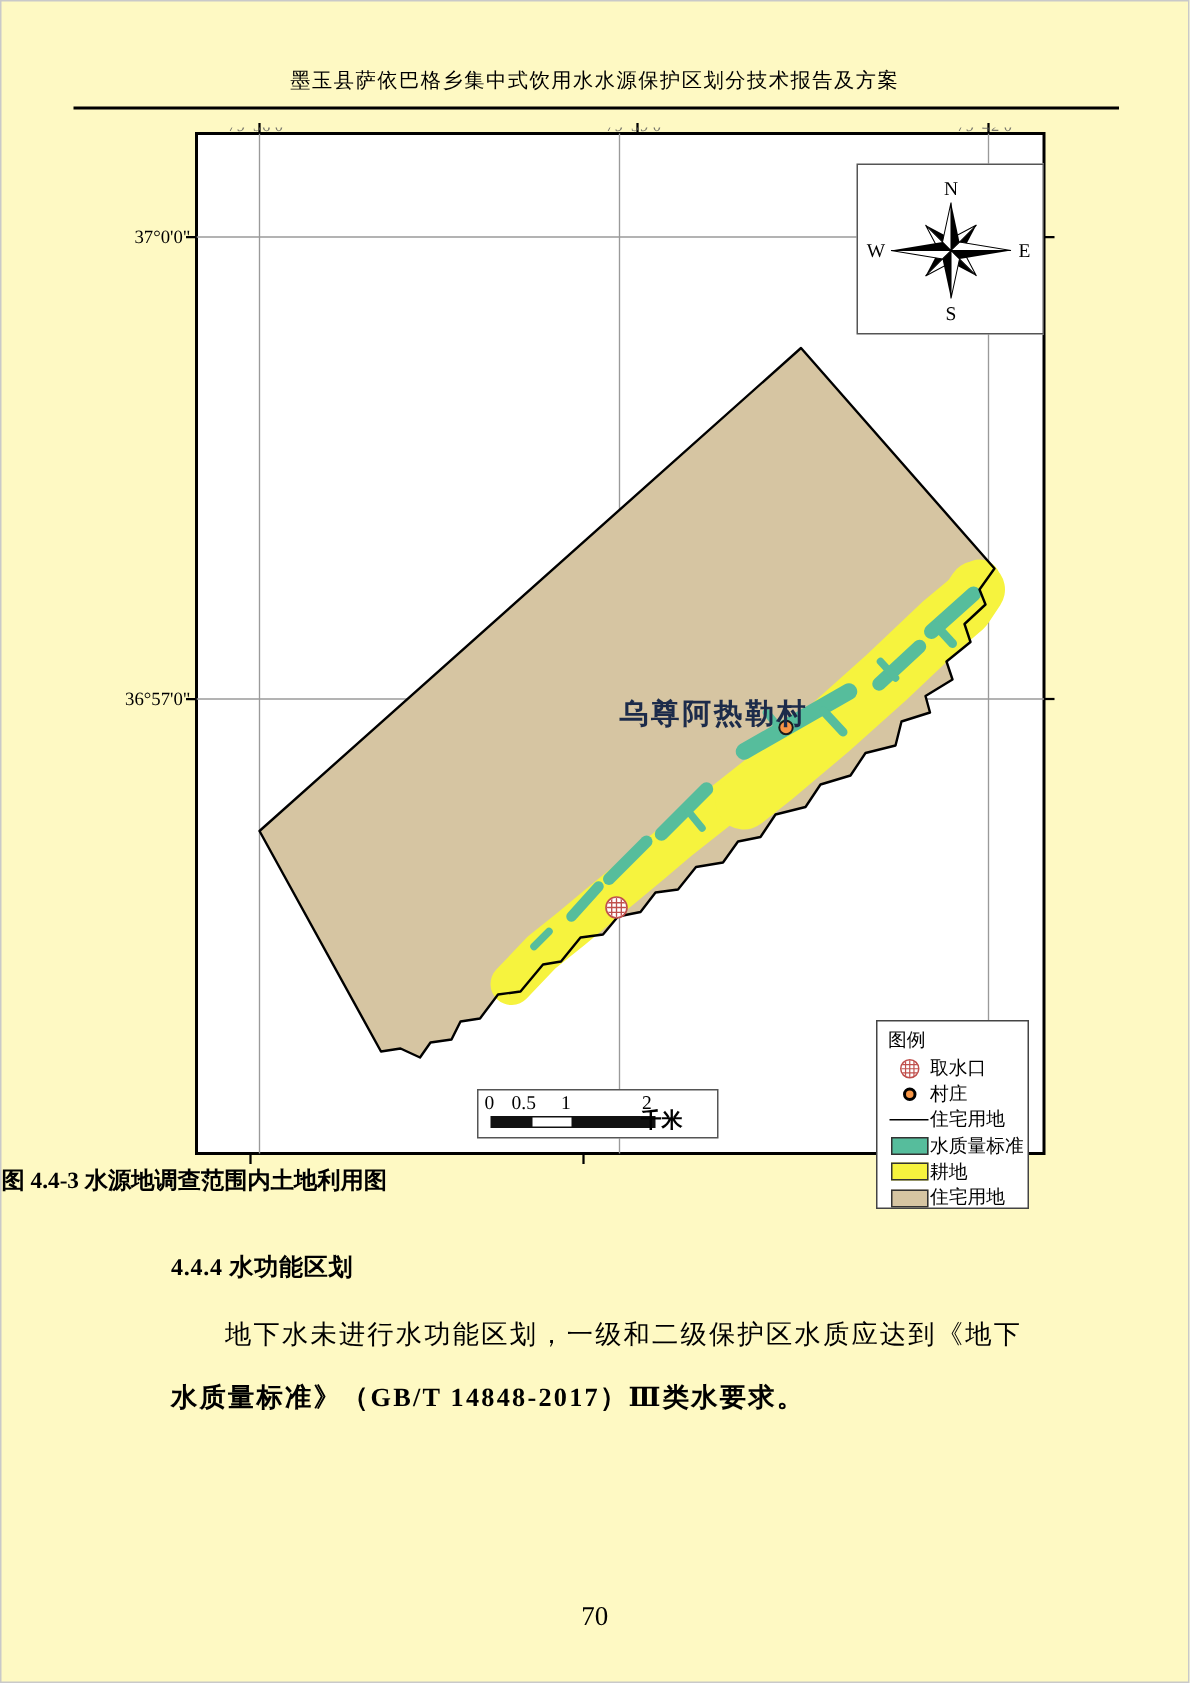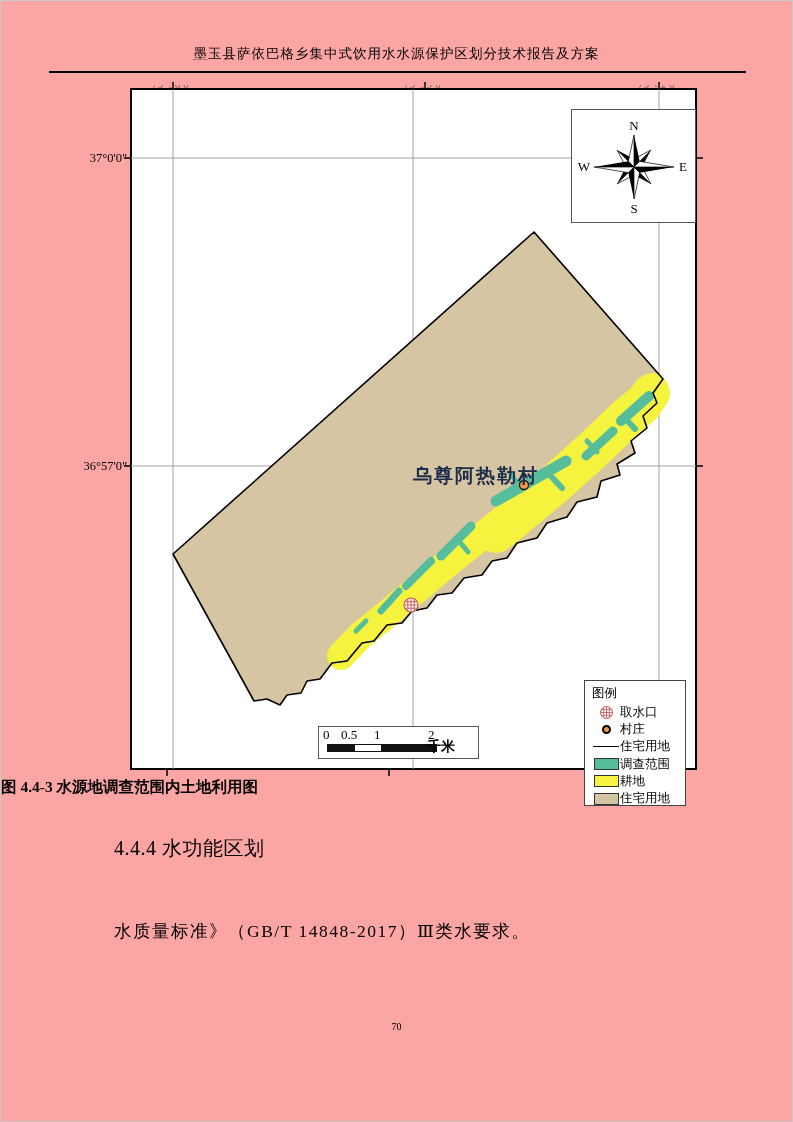--- a/index.html
+++ b/index.html
@@ -1,18 +1,18 @@
 <!DOCTYPE html>
 <html><head>
 <meta charset="utf-8">
 <style>
   html,body{margin:0;padding:0;background:#e8e8e8;}
   .page{
     position:relative;width:793px;height:1122px;margin:0 auto;
-    background:#fca5a5;border:1px solid #c9c9c9;box-sizing:border-box;
+    background:#fef9c3;border:1px solid #c9c9c9;box-sizing:border-box;
     font-family:"Liberation Serif","DejaVu Serif",serif;color:#000;
     overflow:hidden;
   }
   .abs{position:absolute;}
   .header-title{top:44px;left:0;width:100%;text-align:center;font-size:13.5px;letter-spacing:1px;}
   .header-rule{top:70px;left:48px;width:697px;height:2px;background:#000;}
   
   .top-axis-label{top:84px;height:9px;width:80px;overflow:hidden;text-align:center;color:#555;opacity:.8;}
   .top-axis-label span{display:block;margin-top:-7px;font-size:11px;letter-spacing:.5px;}
   .left-axis-label{width:72px;text-align:right;font-size:12.5px;}
@@ -33,25 +33,25 @@
   .sw-tan{background:#d6c5a2;}
   .village-dot-sym{width:5px;height:5px;border-radius:50%;background:#f79646;border:2px solid #000;}
   
   .scalebar-box{left:317px;top:725px;width:161px;height:33px;background:#fff;border:1px solid #555;box-sizing:border-box;}
   .scalebar-box .num{position:absolute;top:0;font-size:13px;}
   .sb-bar{position:absolute;left:8px;top:17px;width:110px;height:8px;display:flex;}
   .sb-seg-b{background:#111;height:8px;}
   .sb-seg-w{background:#fff;border:1px solid #111;box-sizing:border-box;height:8px;}
   .sb-unit{position:absolute;left:108px;top:11px;font-size:14px;font-weight:bold;}
   .figure-caption{top:776px;left:0;width:100%;font-weight:bold;font-size:15.5px;}
-  .section-heading{top:834px;left:113px;font-weight:normal;font-size:20px;letter-spacing:.5px;}
+  .section-heading{top:834px;left:113px;font-weight:bold;font-size:16px;letter-spacing:.5px;}
   .para-line1{top:876px;left:113px;width:566px;box-sizing:border-box;padding-left:36px;
     font-size:17.5px;text-align:justify;text-align-last:justify;}
-  .para-line2{top:918px;left:113px;font-size:17.5px;letter-spacing:1.5px;}
-  .page-number{top:1020px;left:0;width:100%;text-align:center;font-size:10px;}
+  .para-line2{top:918px;left:113px;font-size:17.5px;letter-spacing:1.5px;font-weight:bold;}
+  .page-number{top:1066px;left:0;width:100%;text-align:center;font-size:18px;}
 </style>
 </head>
 <body>
 
 <div class="page">
 
   <div class="abs header-title">墨玉县萨依巴格乡集中式饮用水水源保护区划分技术报告及方案</div>
   <div class="abs header-rule"></div>
 
   <svg class="abs" style="left:118px;top:78px" width="589" height="700" viewBox="0 0 589 700">
@@ -199,21 +199,21 @@
       <span class="legend-sym">
           <span class="sym-line"></span>
         </span>
       <span class="legend-label">住宅用地</span>
     </div>
 
     <div class="legend-row">
       <span class="legend-sym">
           <span class="swatch sw-teal"></span>
         </span>
-      <span class="legend-label">调查范围</span>
+      <span class="legend-label">水质量标准</span>
     </div>
 
     <div class="legend-row">
       <span class="legend-sym">
           <span class="swatch sw-yellow"></span>
         </span>
       <span class="legend-label">耕地</span>
     </div>
 
     <div class="legend-row">
@@ -232,16 +232,17 @@
     <div class="sb-bar">
       <div class="sb-seg-b" style="width:27px"></div>
       <div class="sb-seg-w" style="width:28px"></div>
       <div class="sb-seg-b" style="width:55px"></div>
     </div>
     <span class="sb-unit">千米</span>
   </div>
 
   <div class="abs figure-caption">图 4.4-3  水源地调查范围内土地利用图</div>
   <div class="abs section-heading">4.4.4 水功能区划</div>
+  <div class="abs para-line1">地下水未进行水功能区划，一级和二级保护区水质应达到《地下</div>
   <div class="abs para-line2">水质量标准》（GB/T 14848-2017）Ⅲ类水要求。</div>
   <div class="abs page-number">70</div>
 
 </div>
 
 </body></html>

